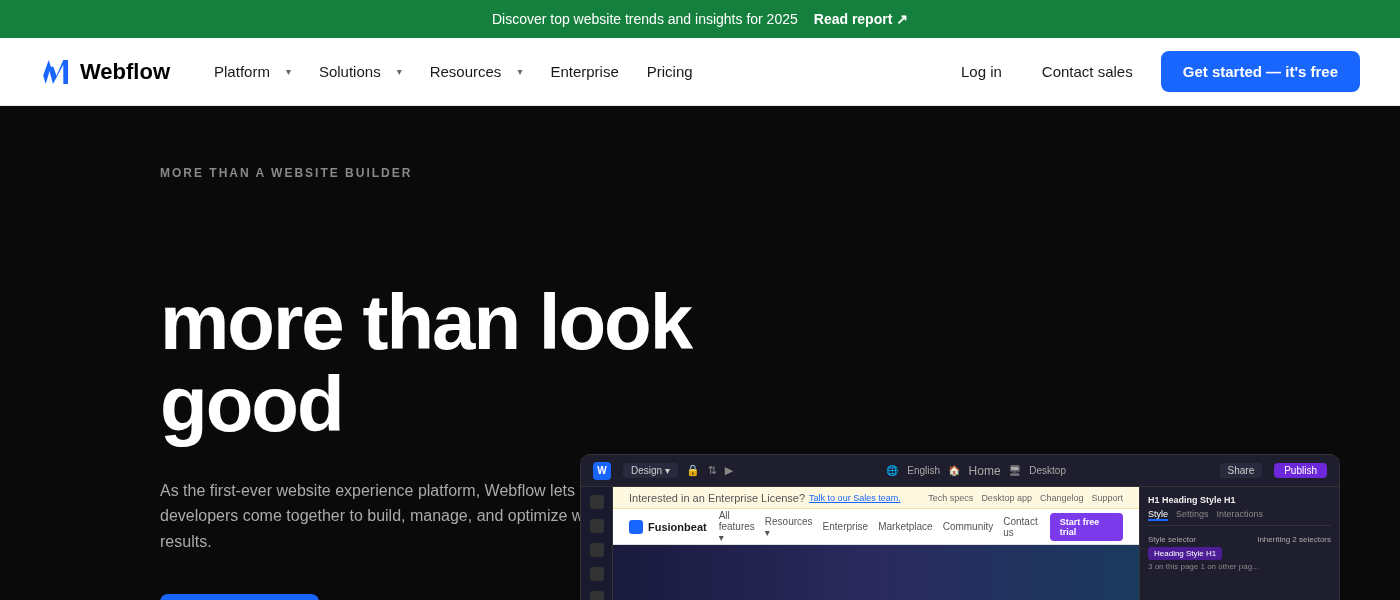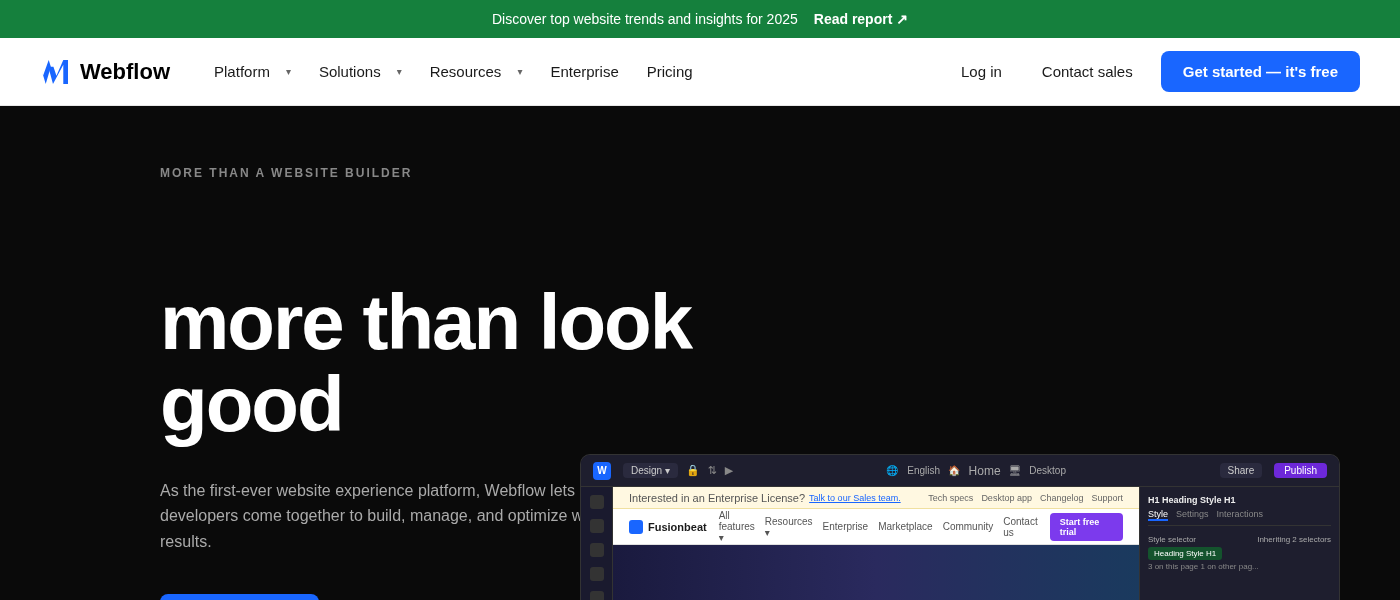--- a/index.html
+++ b/index.html
@@ -369,21 +369,21 @@
     }
     .panel-tab {
       font-size: 9px;
       color: #888;
     }
     .panel-tab.active {
       color: #fff;
       border-bottom: 2px solid #1966FF;
     }
     .selector-badge {
-      background: #14532d;
+      background: #4c1d95;
       color: white;
       padding: 2px 6px;
       border-radius: 3px;
       font-size: 8px;
     }
   </style>
 </head>
 <body>
 
 <div class="top-banner">

